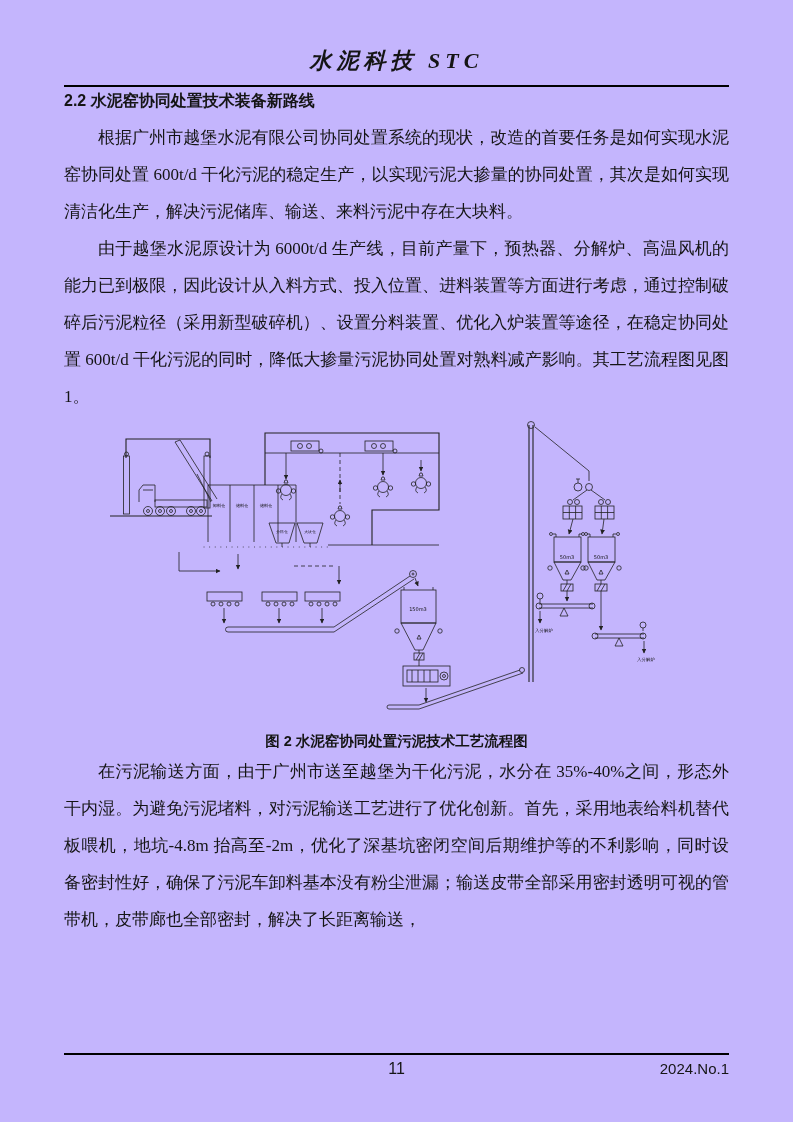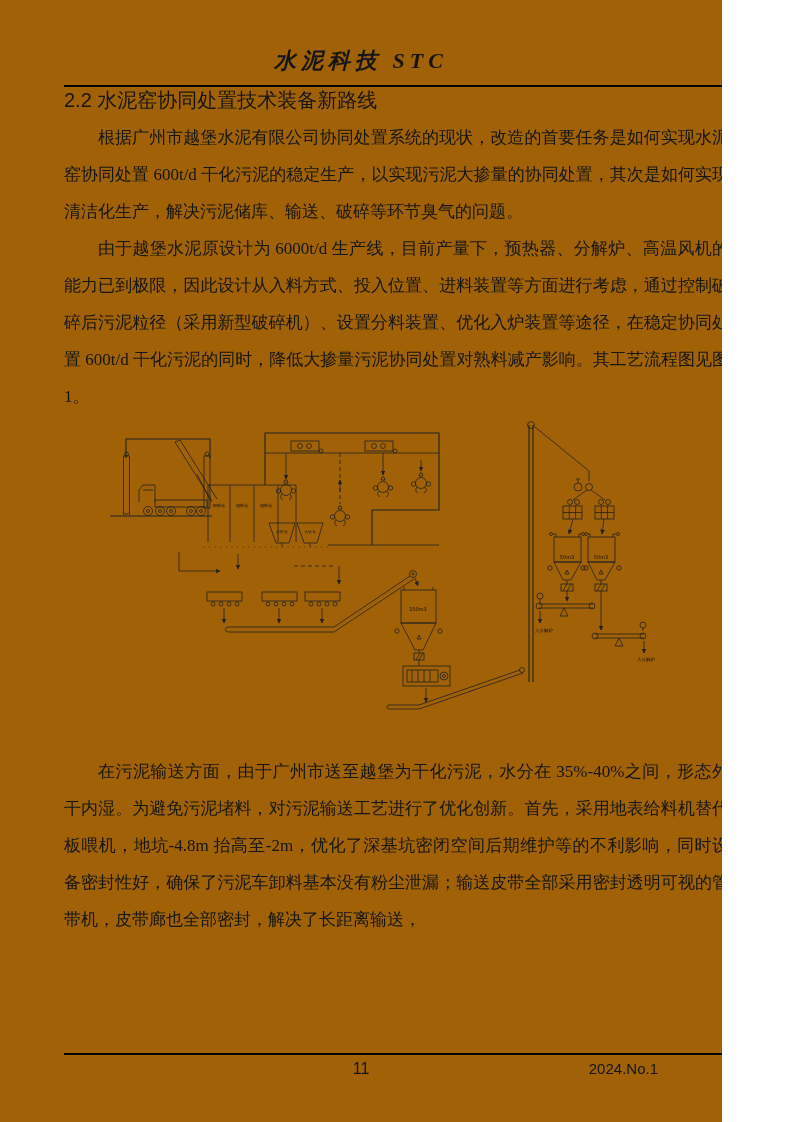--- a/index.html
+++ b/index.html
@@ -1,24 +1,24 @@
 <!DOCTYPE html>
 <html><head>
 <meta charset="utf-8">
 <style>
   html,body{margin:0;padding:0;background:#ffffff;}
-  .page{position:relative;width:722px;height:1122px;background:#a16207;overflow:hidden;
+  .page{position:relative;width:793px;height:1122px;background:#c4b5fd;overflow:hidden;
         font-family:"Liberation Serif","DejaVu Serif",serif;color:#151515;}
   .header{position:absolute;top:46px;left:0;width:100%;text-align:center;
           font-size:22px;font-weight:bold;font-style:italic;letter-spacing:5px;}
   .header-rule{position:absolute;top:85px;left:64px;width:665px;height:2px;background:#000;}
   .content{position:absolute;top:82px;left:64px;width:665px;}
   p.body{margin:0;font-size:17px;line-height:37px;text-align:justify;text-indent:2em;}
-  h2.section{margin:0;font-size:20px;line-height:37px;
-             font-family:"Liberation Sans","DejaVu Sans",sans-serif;font-weight:normal;}
+  h2.section{margin:0;font-size:16px;line-height:37px;
+             font-family:"Liberation Sans","DejaVu Sans",sans-serif;font-weight:bold;}
   figure.flow{margin:0;position:relative;height:338px;}
   figure.flow svg{position:absolute;left:28px;top:0;}
   figcaption{position:absolute;bottom:2px;left:0;width:100%;text-align:center;
              font-family:"Liberation Sans","DejaVu Sans",sans-serif;
              font-size:14.5px;font-weight:600;}
   .footer-rule{position:absolute;top:1053px;left:64px;width:665px;height:2px;background:#000;}
   .page-number{position:absolute;top:1060px;left:0;width:100%;text-align:center;
                font-size:16px;font-family:"Liberation Sans","DejaVu Sans",sans-serif;}
   .issue{position:absolute;top:1060px;right:64px;font-size:15px;
          font-family:"Liberation Sans","DejaVu Sans",sans-serif;}
@@ -33,21 +33,21 @@
 
 <div class="page">
 
   <div class="header">
     <span>水泥科技 STC</span>
   </div>
   <div class="header-rule"></div>
 
   <div class="content">
     <h2 class="section">2.2 水泥窑协同处置技术装备新路线</h2>
-    <p class="body">根据广州市越堡水泥有限公司协同处置系统的现状，改造的首要任务是如何实现水泥窑协同处置 600t/d 干化污泥的稳定生产，以实现污泥大掺量的协同处置，其次是如何实现清洁化生产，解决污泥储库、输送、破碎等环节臭气的问题。</p>
+    <p class="body">根据广州市越堡水泥有限公司协同处置系统的现状，改造的首要任务是如何实现水泥窑协同处置 600t/d 干化污泥的稳定生产，以实现污泥大掺量的协同处置，其次是如何实现清洁化生产，解决污泥储库、输送、来料污泥中存在大块料。</p>
     <p class="body">由于越堡水泥原设计为 6000t/d 生产线，目前产量下，预热器、分解炉、高温风机的能力已到极限，因此设计从入料方式、投入位置、进料装置等方面进行考虑，通过控制破碎后污泥粒径（采用新型破碎机）、设置分料装置、优化入炉装置等途径，在稳定协同处置 600t/d 干化污泥的同时，降低大掺量污泥协同处置对熟料减产影响。其工艺流程图见图 1。</p>
 
     <figure class="flow">
       <svg width="600" height="312" viewBox="100 525 600 312">
         <defs>
           <marker id="arr" markerWidth="7" markerHeight="7" refX="5.5" refY="3" orient="auto">
             <path d="M0,0 L6,3 L0,6 Z" fill="#222"></path>
           </marker>
           <g id="grab">
             <circle cx="0" cy="0" r="5.5" class="ln"></circle>
@@ -306,20 +306,21 @@
             <circle class="ln" cx="603" cy="746" r="3"></circle>
               <circle class="ln" cx="651" cy="746" r="3"></circle>
             <circle class="ln" cx="651" cy="735" r="3"></circle>
             <line class="ln" x1="651" y1="738" x2="651" y2="741"></line>
             <path class="ln" d="M627,748 L631,756 H623 Z"></path>
             <line class="ln" x1="652" y1="751" x2="652" y2="763" marker-end="url(#arr)"></line>
           </g>
           <text x="645" y="771" font-size="4.5">入分解炉</text>
         </g>
       </svg>
+      <figcaption>图 2 水泥窑协同处置污泥技术工艺流程图</figcaption>
     </figure>
 
     <p class="body">在污泥输送方面，由于广州市送至越堡为干化污泥，水分在 35%-40%之间，形态外干内湿。为避免污泥堵料，对污泥输送工艺进行了优化创新。首先，采用地表给料机替代板喂机，地坑-4.8m 抬高至-2m，优化了深基坑密闭空间后期维护等的不利影响，同时设备密封性好，确保了污泥车卸料基本没有粉尘泄漏；输送皮带全部采用密封透明可视的管带机，皮带廊也全部密封，解决了长距离输送，</p>
   </div>
 
   <div class="footer-rule"></div>
   <div class="page-number">11</div>
   <div class="issue">2024.No.1</div>
 </div>
 

